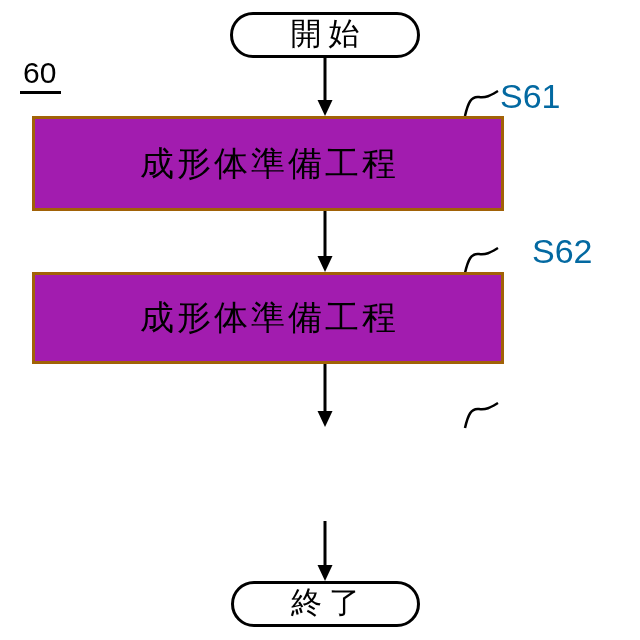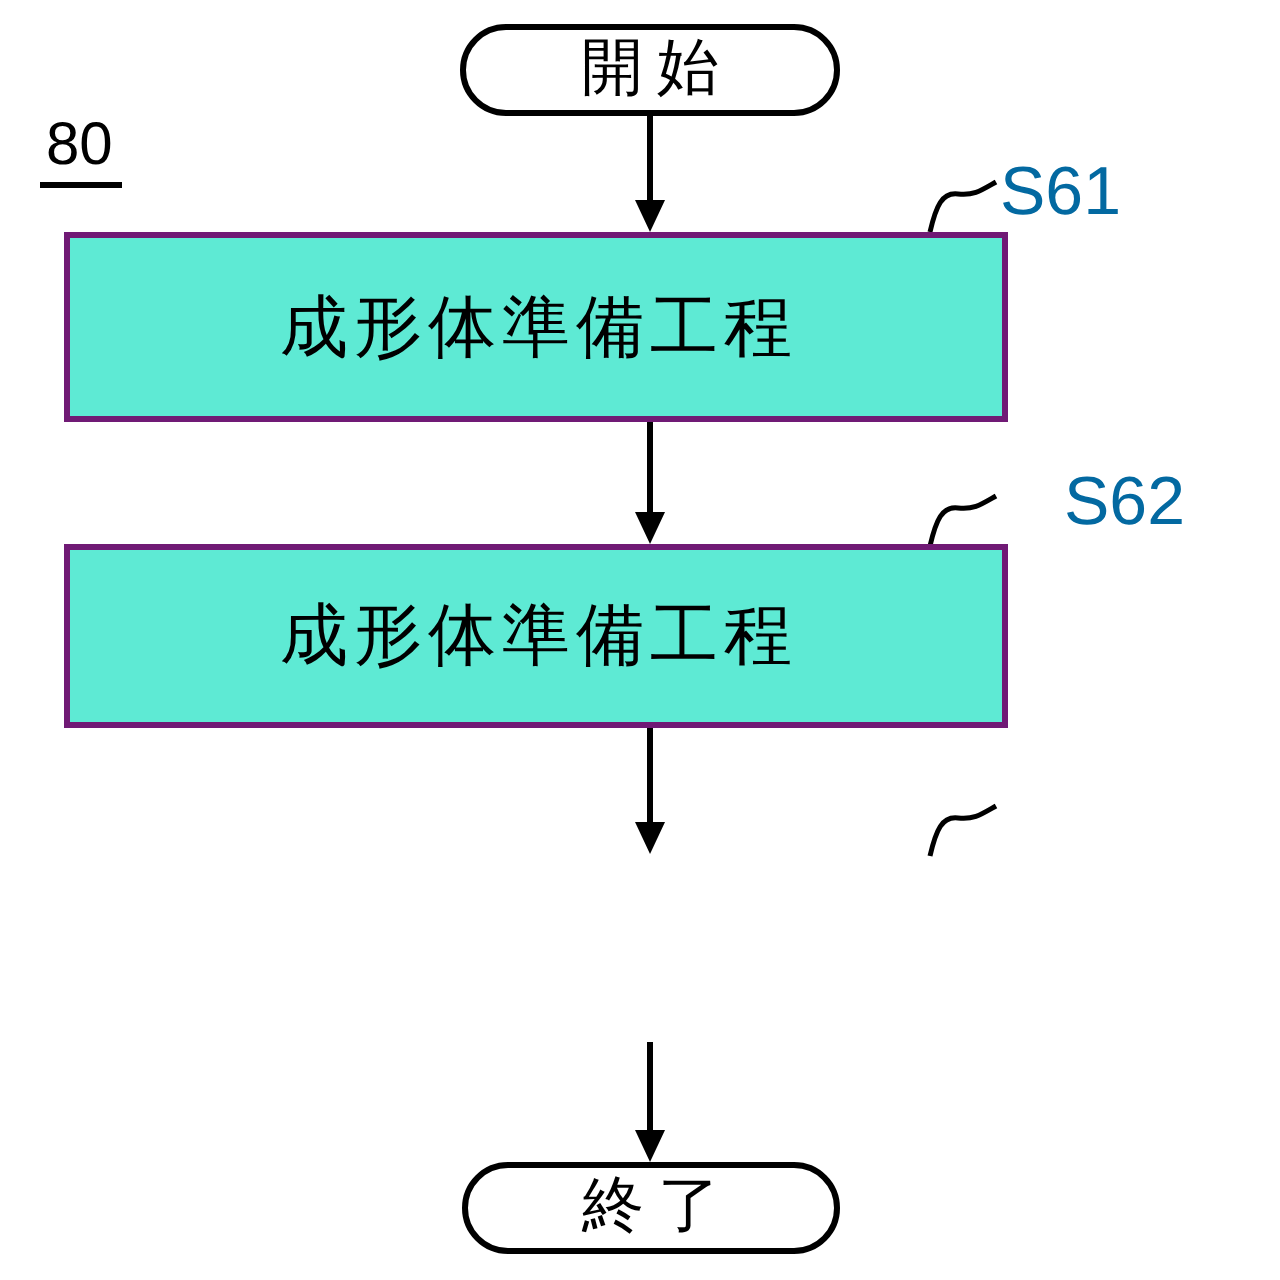--- a/index.html
+++ b/index.html
@@ -47,22 +47,22 @@
     letter-spacing: 7px;
     text-indent: 7px;
   }
   .terminator.start { left: 230px; top: 12px;  width: 190px; height: 46px; }
   .terminator.end   { left: 231px; top: 581px; width: 189px; height: 46px; font-family: Liberation Serif, serif; }
   .process-box {
     position: absolute;
     left: 32px;
     width: 472px;
     box-sizing: border-box;
-    border: 3px solid #701a75;
-    background: #5eead4;
+    border: 3px solid #a16207;
+    background: #a21caf;
     display: flex;
     align-items: center;
     justify-content: center;
     font-size: 34px;
     color: #000;
     letter-spacing: 3px;
     text-indent: 3px;
   }
   .box1 { top: 116px; height: 95px; }
   .box2 { top: 272px; height: 92px; }
@@ -103,21 +103,21 @@
     <g stroke="#000" fill="#000">
       <line x1="325" y1="521" x2="325" y2="566" stroke-width="3"></line>
       <polygon points="317.5,565 332.5,565 325,581" stroke="none"></polygon>
     </g>
 
     <path d="M465,116 C468,103 471,96 479,97 C487,98 491,95 498,91" stroke="#000" stroke-width="2.5" fill="none"></path>
     <path d="M465,116 C468,103 471,96 479,97 C487,98 491,95 498,91" transform="translate(0,157)" stroke="#000" stroke-width="2.5" fill="none"></path>
     <path d="M465,116 C468,103 471,96 479,97 C487,98 491,95 498,91" transform="translate(0,312)" stroke="#000" stroke-width="2.5" fill="none"></path>
   </svg>
 
-  <div class="fig-num">80</div>
+  <div class="fig-num">60</div>
 
   <div class="terminator start">
     <span>開始</span>
   </div>
 
   <div class="process-box box1">
     <span>成形体準備工程</span>
   </div>
   <div class="step-tag tag1">S61</div>
 

